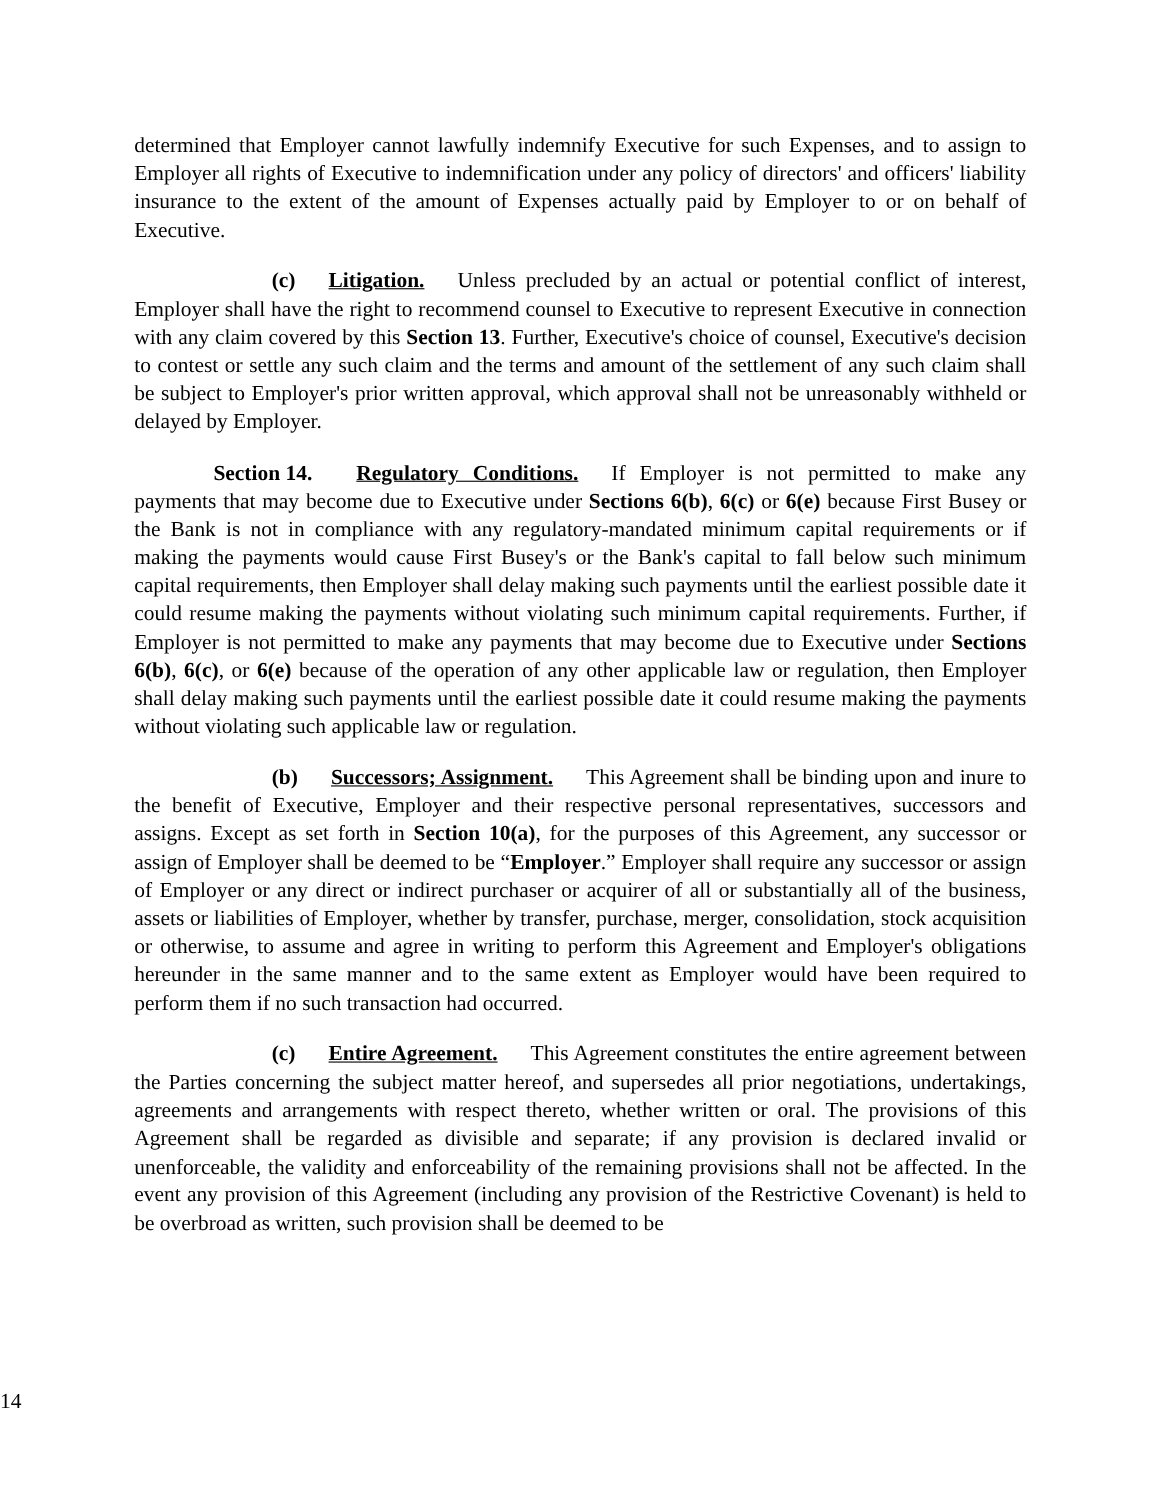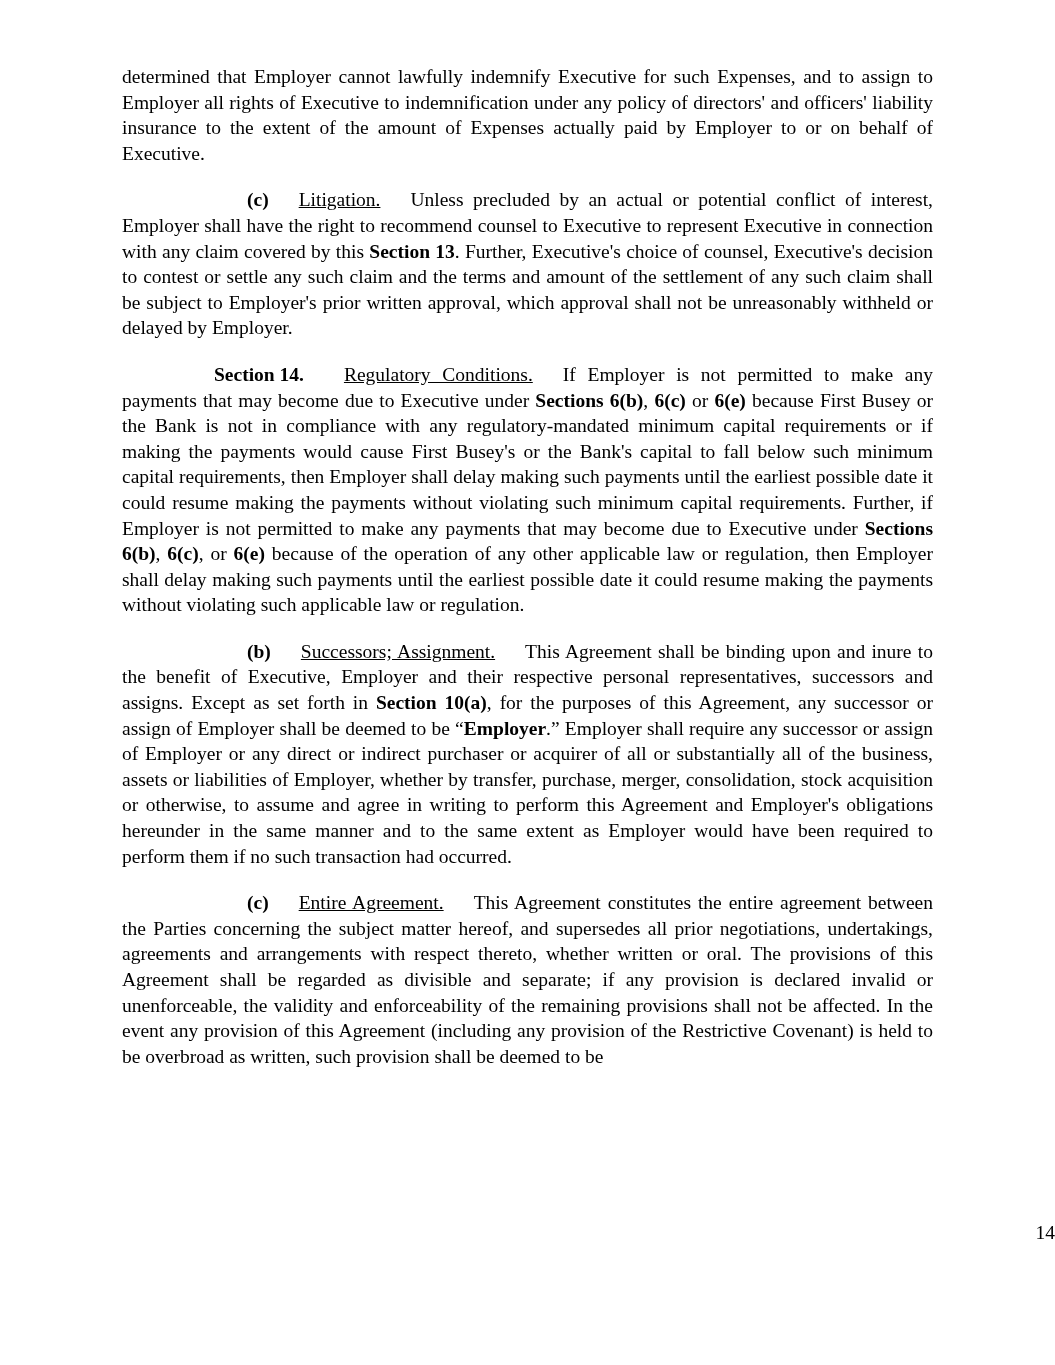--- a/index.html
+++ b/index.html
@@ -10,61 +10,61 @@
   body {
     font-family: "Liberation Serif", "DejaVu Serif", serif;
     color: #000000;
   }
   .page {
     width: 1055px;
     height: 1365px;
     position: relative;
     background: #ffffff;
     box-sizing: border-box;
-    padding: 64px 122px 0 122px;
+    padding: 120px 122px 0 122px;
   }
   .doc-body {
     width: 811px;
     font-size: 19.5px;
     line-height: 25.6px;
     text-align: justify;
     text-justify: inter-word;
   }
   p {
     margin: 0 0 21px 0;
   }
   .lead-in {
     display: inline-block;
     margin-left: 125px;
   }
   .lead-in-sec {
     display: inline-block;
-    margin-left: 92px;
+    margin-left: 72px;
   }
   .b {
     font-weight: bold;
   }
   .bu {
-    font-weight: normal;
+    font-weight: bold;
     text-decoration: underline;
   }
   .gap-sm {
     display: inline-block;
     width: 30px;
   }
   .gap-md {
     display: inline-block;
     width: 40px;
   }
   .page-number {
     position: absolute;
     left: 0;
     right: 0;
-    top: 1222px;
-    text-align: right;
+    top: 1264px;
+    text-align: left;
     font-size: 19.5px;
   }
 </style>
 </head>
 <body>
 
 <div class="page">
   <div class="doc-body">
 
     <p>

